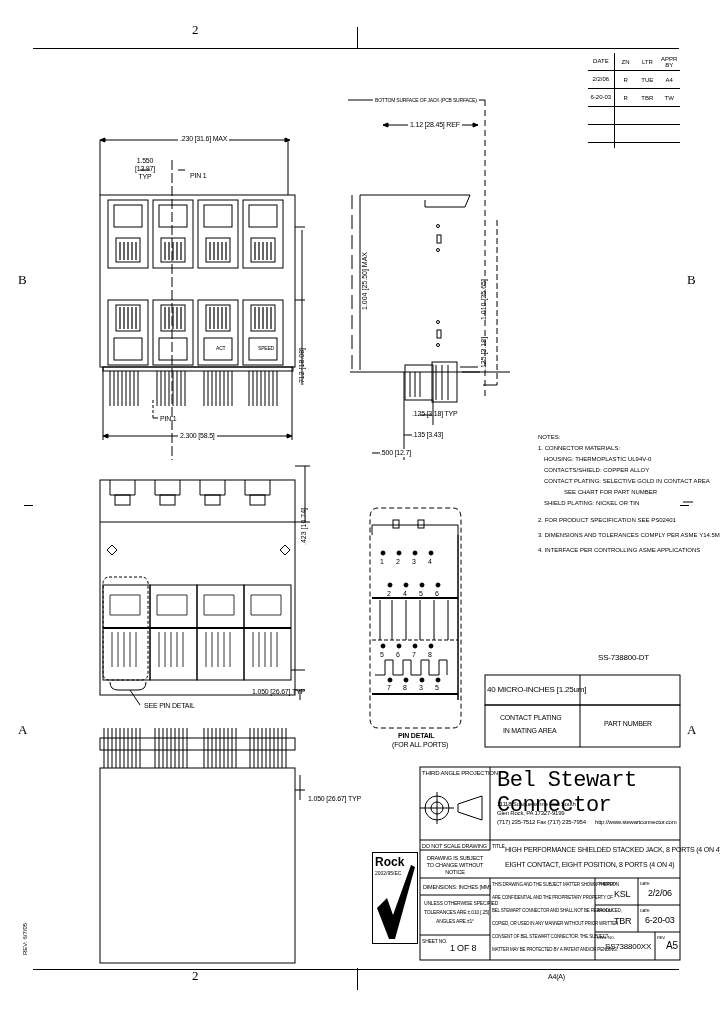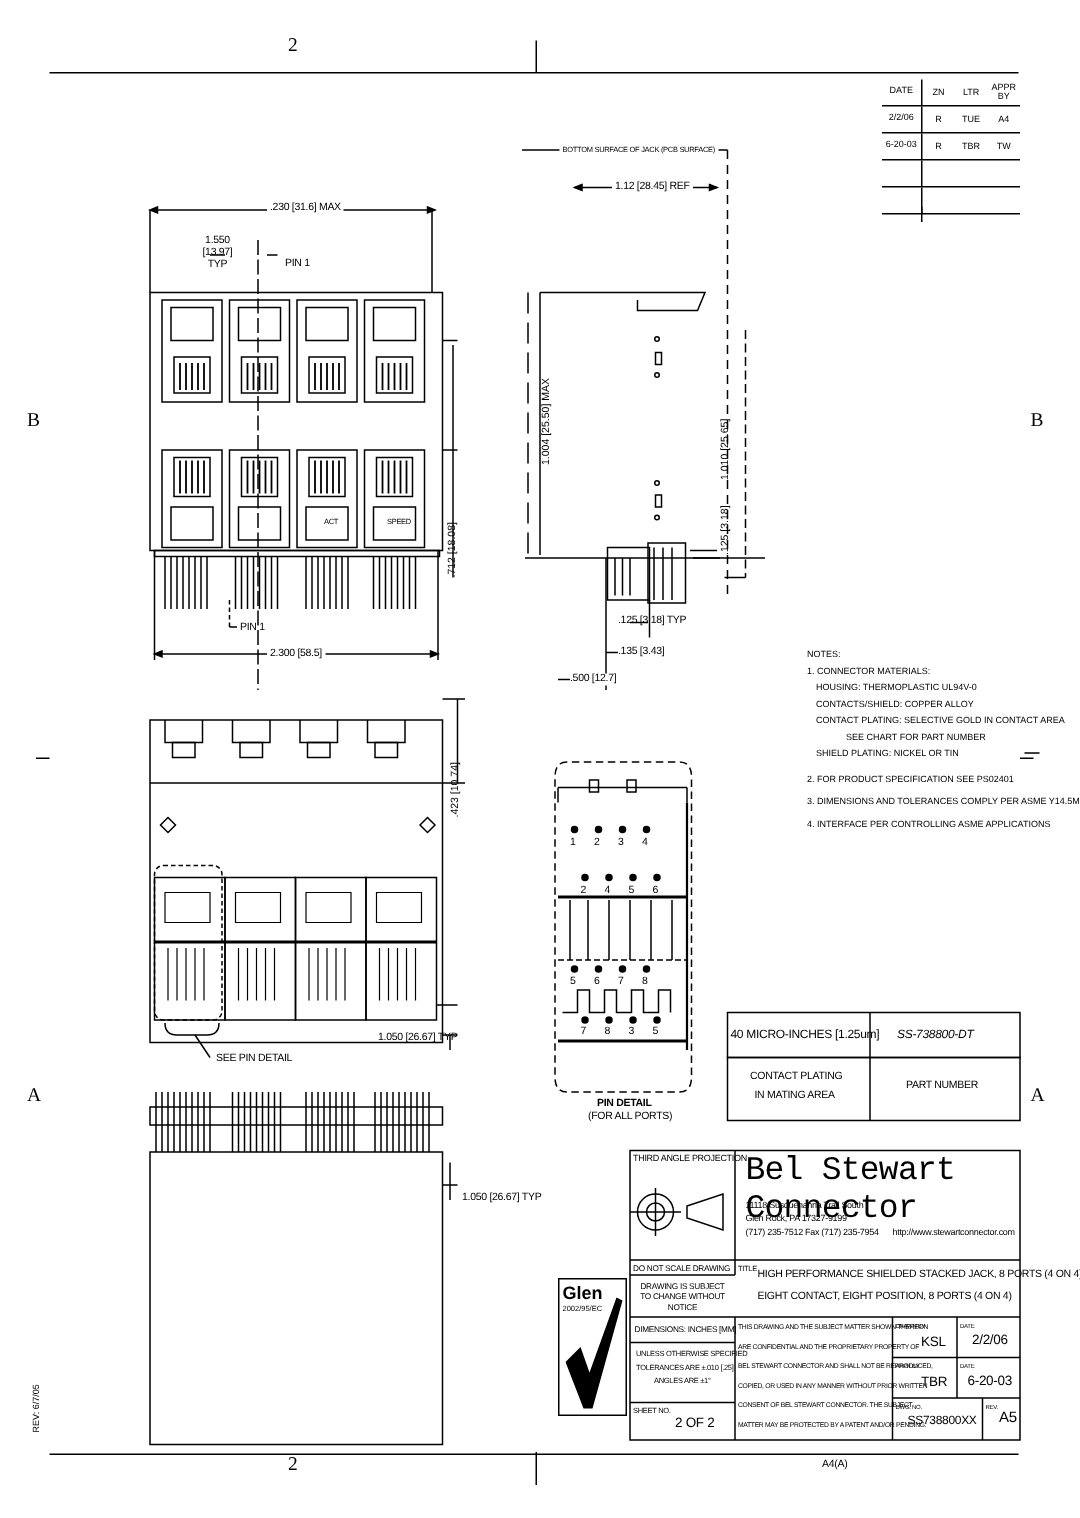--- a/index.html
+++ b/index.html
@@ -317,60 +317,60 @@
   <div style="padding-left:6px;">   CONTACTS/SHIELD: COPPER ALLOY</div>
   <div style="padding-left:6px;">   CONTACT PLATING: SELECTIVE GOLD IN CONTACT AREA</div>
   <div style="padding-left:26px;">                    SEE CHART FOR PART NUMBER</div>
   <div style="padding-left:6px;">   SHIELD PLATING: NICKEL OR TIN</div>
   <div style="margin-top:6px;">2. FOR PRODUCT SPECIFICATION SEE PS02401</div>
   <div style="margin-top:4px;">3. DIMENSIONS AND TOLERANCES COMPLY PER ASME Y14.5M-1994</div>
   <div style="margin-top:4px;">4. INTERFACE PER CONTROLLING ASME APPLICATIONS</div>
 </div>
 
 <div class="t" style="left:487px; top:686px; font-size:8px;">40 MICRO-INCHES [1.25um]</div>
-<div class="t" style="left:598px; top:686px; font-size:8px;font-style:italic;">SS-738800-DT</div>
+<div class="t" style="left:598px; top:654px; font-size:8px;">SS-738800-DT</div>
 <div class="t" style="left:500px; top:714px;">CONTACT PLATING</div>
 <div class="t" style="left:503px; top:727px;">IN MATING AREA</div>
 <div class="t" style="left:604px; top:720px;">PART NUMBER</div>
 
 <div class="t" style="left:422px; top:769px; font-size:6px;">THIRD ANGLE PROJECTION</div>
 <div class="company abs" style="left:497px; top:768px;">Bel Stewart Connector</div>
 <div class="t" style="left:497px; top:800px; font-size:6px;">11118 Susquehanna Trail South</div>
 <div class="t" style="left:497px; top:809px; font-size:6px;">Glen Rock, PA 17327-9199</div>
 <div class="t" style="left:497px; top:818px; font-size:6px;">(717) 235-7512   Fax (717) 235-7954</div>
 <div class="t" style="left:595px; top:818px; font-size:6px;">http://www.stewartconnector.com</div>
 <div class="t" style="left:422px; top:842px; font-size:5.5px;">DO NOT SCALE DRAWING</div>
 <div class="t" style="left:424px; top:855px; width:62px; white-space:normal; text-align:center; font-size:5.5px; line-height:7px;">DRAWING IS SUBJECT TO CHANGE WITHOUT NOTICE</div>
 <div class="t" style="left:492px; top:842px; font-size:5px;">TITLE</div>
 <div class="t" style="left:505px; top:846px; font-size:7px;">HIGH PERFORMANCE SHIELDED STACKED JACK, 8 PORTS (4 ON 4)</div>
 <div class="t" style="left:505px; top:861px; font-size:7px;">EIGHT CONTACT, EIGHT POSITION, 8 PORTS (4 ON 4)</div>
 <div class="t" style="left:423px; top:883px; font-size:5.5px;">DIMENSIONS: INCHES [MM]</div>
 <div class="t" style="left:424px; top:899px; font-size:5px;">UNLESS OTHERWISE SPECIFIED</div>
 <div class="t" style="left:424px; top:908px; font-size:5px;">TOLERANCES ARE ±.010 [.25]</div>
 <div class="t" style="left:436px; top:917px; font-size:5px;">ANGLES ARE ±1°</div>
 <div class="t" style="left:422px; top:937px; font-size:5px;">SHEET NO.</div>
-<div class="t" style="left:450px; top:944px; font-size:9px;">2 OF 2</div>
+<div class="t" style="left:450px; top:944px; font-size:9px;">1 OF 8</div>
 <div class="t" style="left:492px; top:881px; font-size:4.5px;">THIS DRAWING AND THE SUBJECT MATTER SHOWN THEREON</div>
 <div class="t" style="left:492px; top:894px; font-size:4.5px;">ARE CONFIDENTIAL AND THE PROPRIETARY PROPERTY OF</div>
 <div class="t" style="left:492px; top:907px; font-size:4.5px;">BEL STEWART CONNECTOR AND SHALL NOT BE REPRODUCED,</div>
 <div class="t" style="left:492px; top:920px; font-size:4.5px;">COPIED, OR USED IN ANY MANNER WITHOUT PRIOR WRITTEN</div>
 <div class="t" style="left:492px; top:933px; font-size:4.5px;">CONSENT OF BEL STEWART CONNECTOR. THE SUBJECT</div>
 <div class="t" style="left:492px; top:946px; font-size:4.5px;">MATTER MAY BE PROTECTED BY A PATENT AND/OR PENDING.</div>
 <div class="t" style="left:597px; top:880px; font-size:4px;">DRAWN BY</div>
 <div class="t" style="left:614px; top:890px; font-size:9px;">KSL</div>
 <div class="t" style="left:640px; top:880px; font-size:4px;">DATE</div>
 <div class="t" style="left:648px; top:889px; font-size:9px;">2/2/06</div>
 <div class="t" style="left:597px; top:907px; font-size:4px;">APPR BY</div>
 <div class="t" style="left:614px; top:917px; font-size:9px;">TBR</div>
 <div class="t" style="left:640px; top:907px; font-size:4px;">DATE</div>
 <div class="t" style="left:645px; top:916px; font-size:9px;">6-20-03</div>
 <div class="t" style="left:597px; top:934px; font-size:4px;">DWG. NO.</div>
 <div class="t" style="left:605px; top:943px; font-size:8px;">SS738800XX</div>
 <div class="t" style="left:657px; top:934px; font-size:4px;">REV.</div>
 <div class="t" style="left:666px; top:942px; font-size:10px;">A5</div>
 
 <div class="abs" style="left:372px; top:852px; width:44px; height:90px; border:1px solid #000;">
-  <div style="position:absolute; left:2px; top:2px; font-weight:bold; font-size:12px; font-family:'Liberation Sans', sans-serif;">Glen</div>
+  <div style="position:absolute; left:2px; top:2px; font-weight:bold; font-size:12px; font-family:'Liberation Sans', sans-serif;">Rock</div>
   <div style="position:absolute; left:2px; top:17px; font-size:5px;">2002/95/EC</div>
   <svg width="44" height="90" style="position:absolute; left:0; top:0;">
     <path d="M4 55 L14 45 L20 62 L38 12 L42 14 L22 86 L16 86 Z" fill="#000"></path>
   </svg>
 </div>
 
 </body></html>

